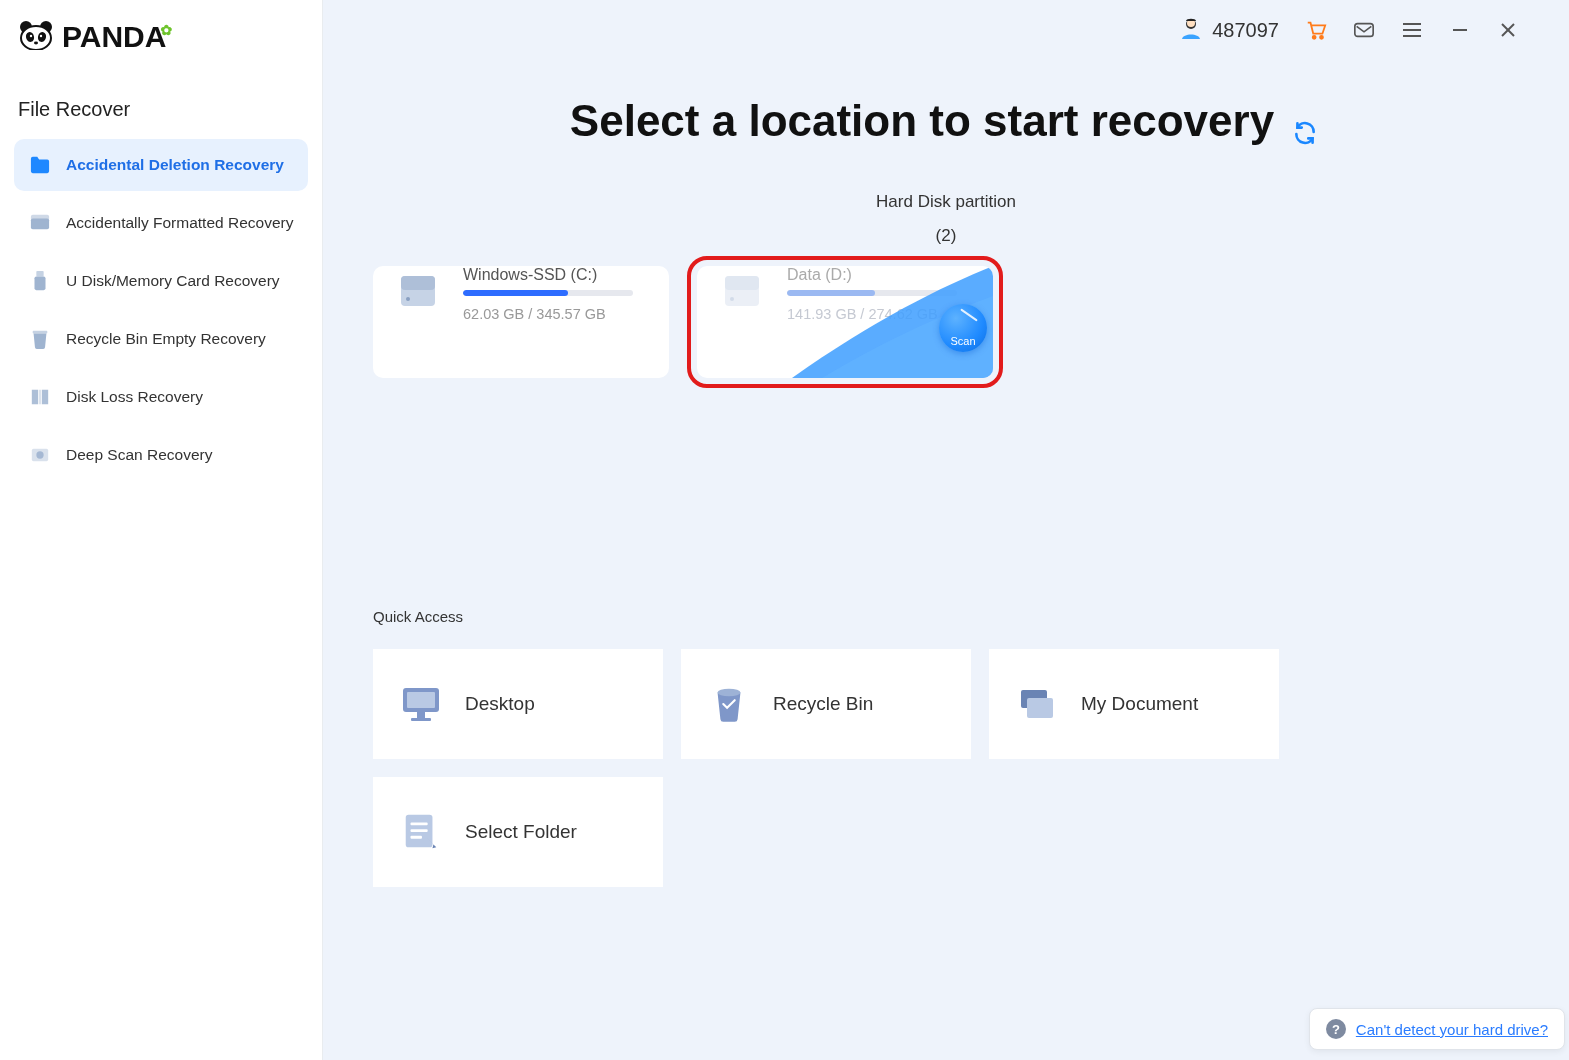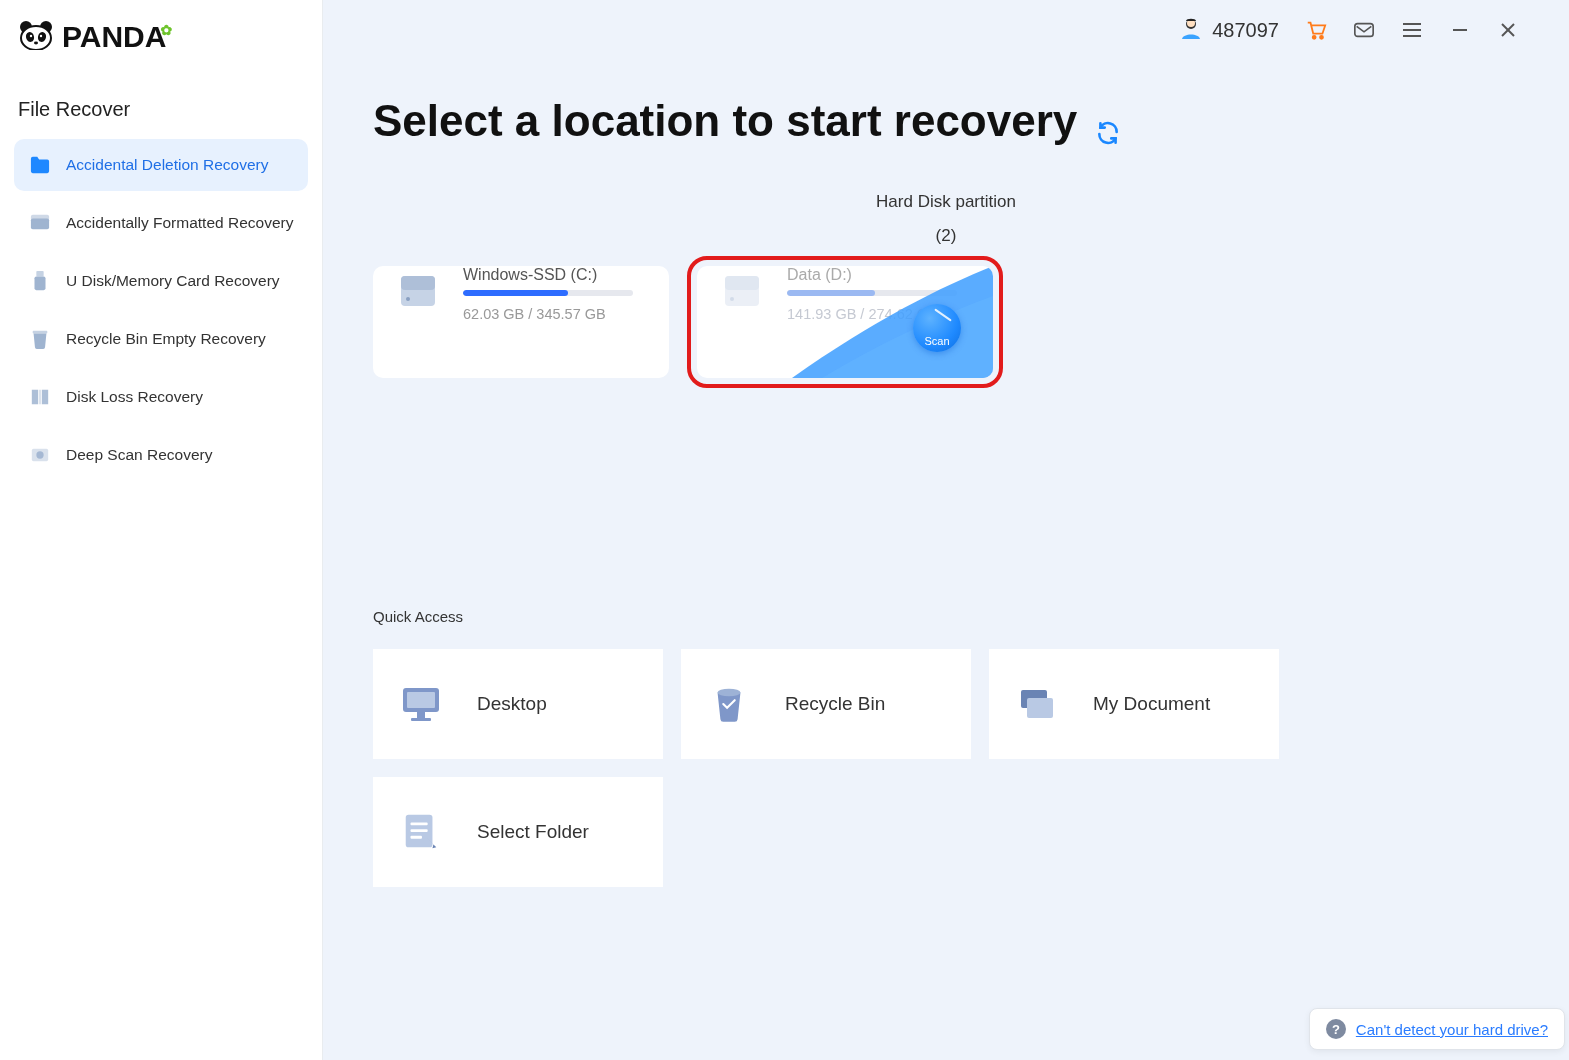--- a/index.html
+++ b/index.html
@@ -43,20 +43,21 @@
     padding: 14px 14px;
     border-radius: 10px;
     font-size: 15.5px;
     color:#333;
     cursor:pointer;
     margin-bottom: 6px;
   }
   .nav-item.active {
     background:#e7f1fe;
     color:#1f6fe6;
+    font-weight:bold;
   }
   .nav-icon {
     width:24px; height:24px; display:flex; align-items:center; justify-content:center;
     color:#9fb4d0;
   }
   .nav-item.active .nav-icon { color:#1e88ff; }
 
   
   .main {
     flex:1;
@@ -80,20 +81,21 @@
   .topbar .cart svg { color:#ff7b1a; }
 
   h1.page-title {
     font-size: 44px;
     font-weight: 800;
     color:#111;
     margin-top: 36px;
     display:flex;
     align-items:center;
     gap:18px;
+    justify-content:center;
   }
   .refresh-ic { color:#1a87ff; width:30px; height:30px; cursor:pointer; }
 
   .sub-head {
     display:flex; align-items:center;
     font-size:17px; color:#333; margin-top:46px; gap:14px;flex-direction:column;
   }
   .sub-head .count { color:#333; }
 
   .cards-row {
@@ -129,41 +131,41 @@
   .disk-card.hovered .disk-size { color:#c5c9d2; }
 
   
   .scan-wave {
     position:absolute;
     bottom:0; right:0;
     width:68%; height:100%;
     pointer-events:none;
   }
   .scan-btn {
-    position:absolute; right:32px; top:38px;
+    position:absolute; right:6px; top:38px;
     width:48px; height:48px; border-radius:50%;
     background:radial-gradient(circle at 35% 30%, #5db2ff 0%, #1f8aff 60%, #0c6de0 100%);
     display:flex; flex-direction:column; align-items:center; justify-content:flex-end;
     color:#fff; font-size:11px; padding-bottom:5px;
     box-shadow:0 2px 6px rgba(0,80,200,.35);
     cursor:pointer;
   }
   .scan-btn::before{
     content:""; position:absolute; top:10px; left:20px;
     width:20px; height:2px; background:#fff; transform:rotate(35deg); border-radius:2px; opacity:.85;
   }
 
   
   .qa-title { font-size:15px; color:#333; margin-top:230px; }
   .qa-grid {
     display:flex; gap:18px; flex-wrap:wrap; margin-top:24px;
   }
   .qa-card {
     width:290px; height:110px; background:#fff; border-radius:0;
-    display:flex; align-items:center; padding:0 26px; gap:34px;
+    display:flex; align-items:center; padding:0 26px; gap:22px;
     cursor:pointer;
   }
   .qa-icon { width:44px; height:44px; display:flex; align-items:center; justify-content:center; color:#7f97c9; }
   .qa-label { font-size:19px; color:#333; }
 
   
   .help-bubble {
     position:absolute; right:4px; bottom:10px;
     background:#fff; border:1px solid #e0e4ea; border-radius:8px;
     padding:10px 16px; display:flex; align-items:center; gap:10px;

